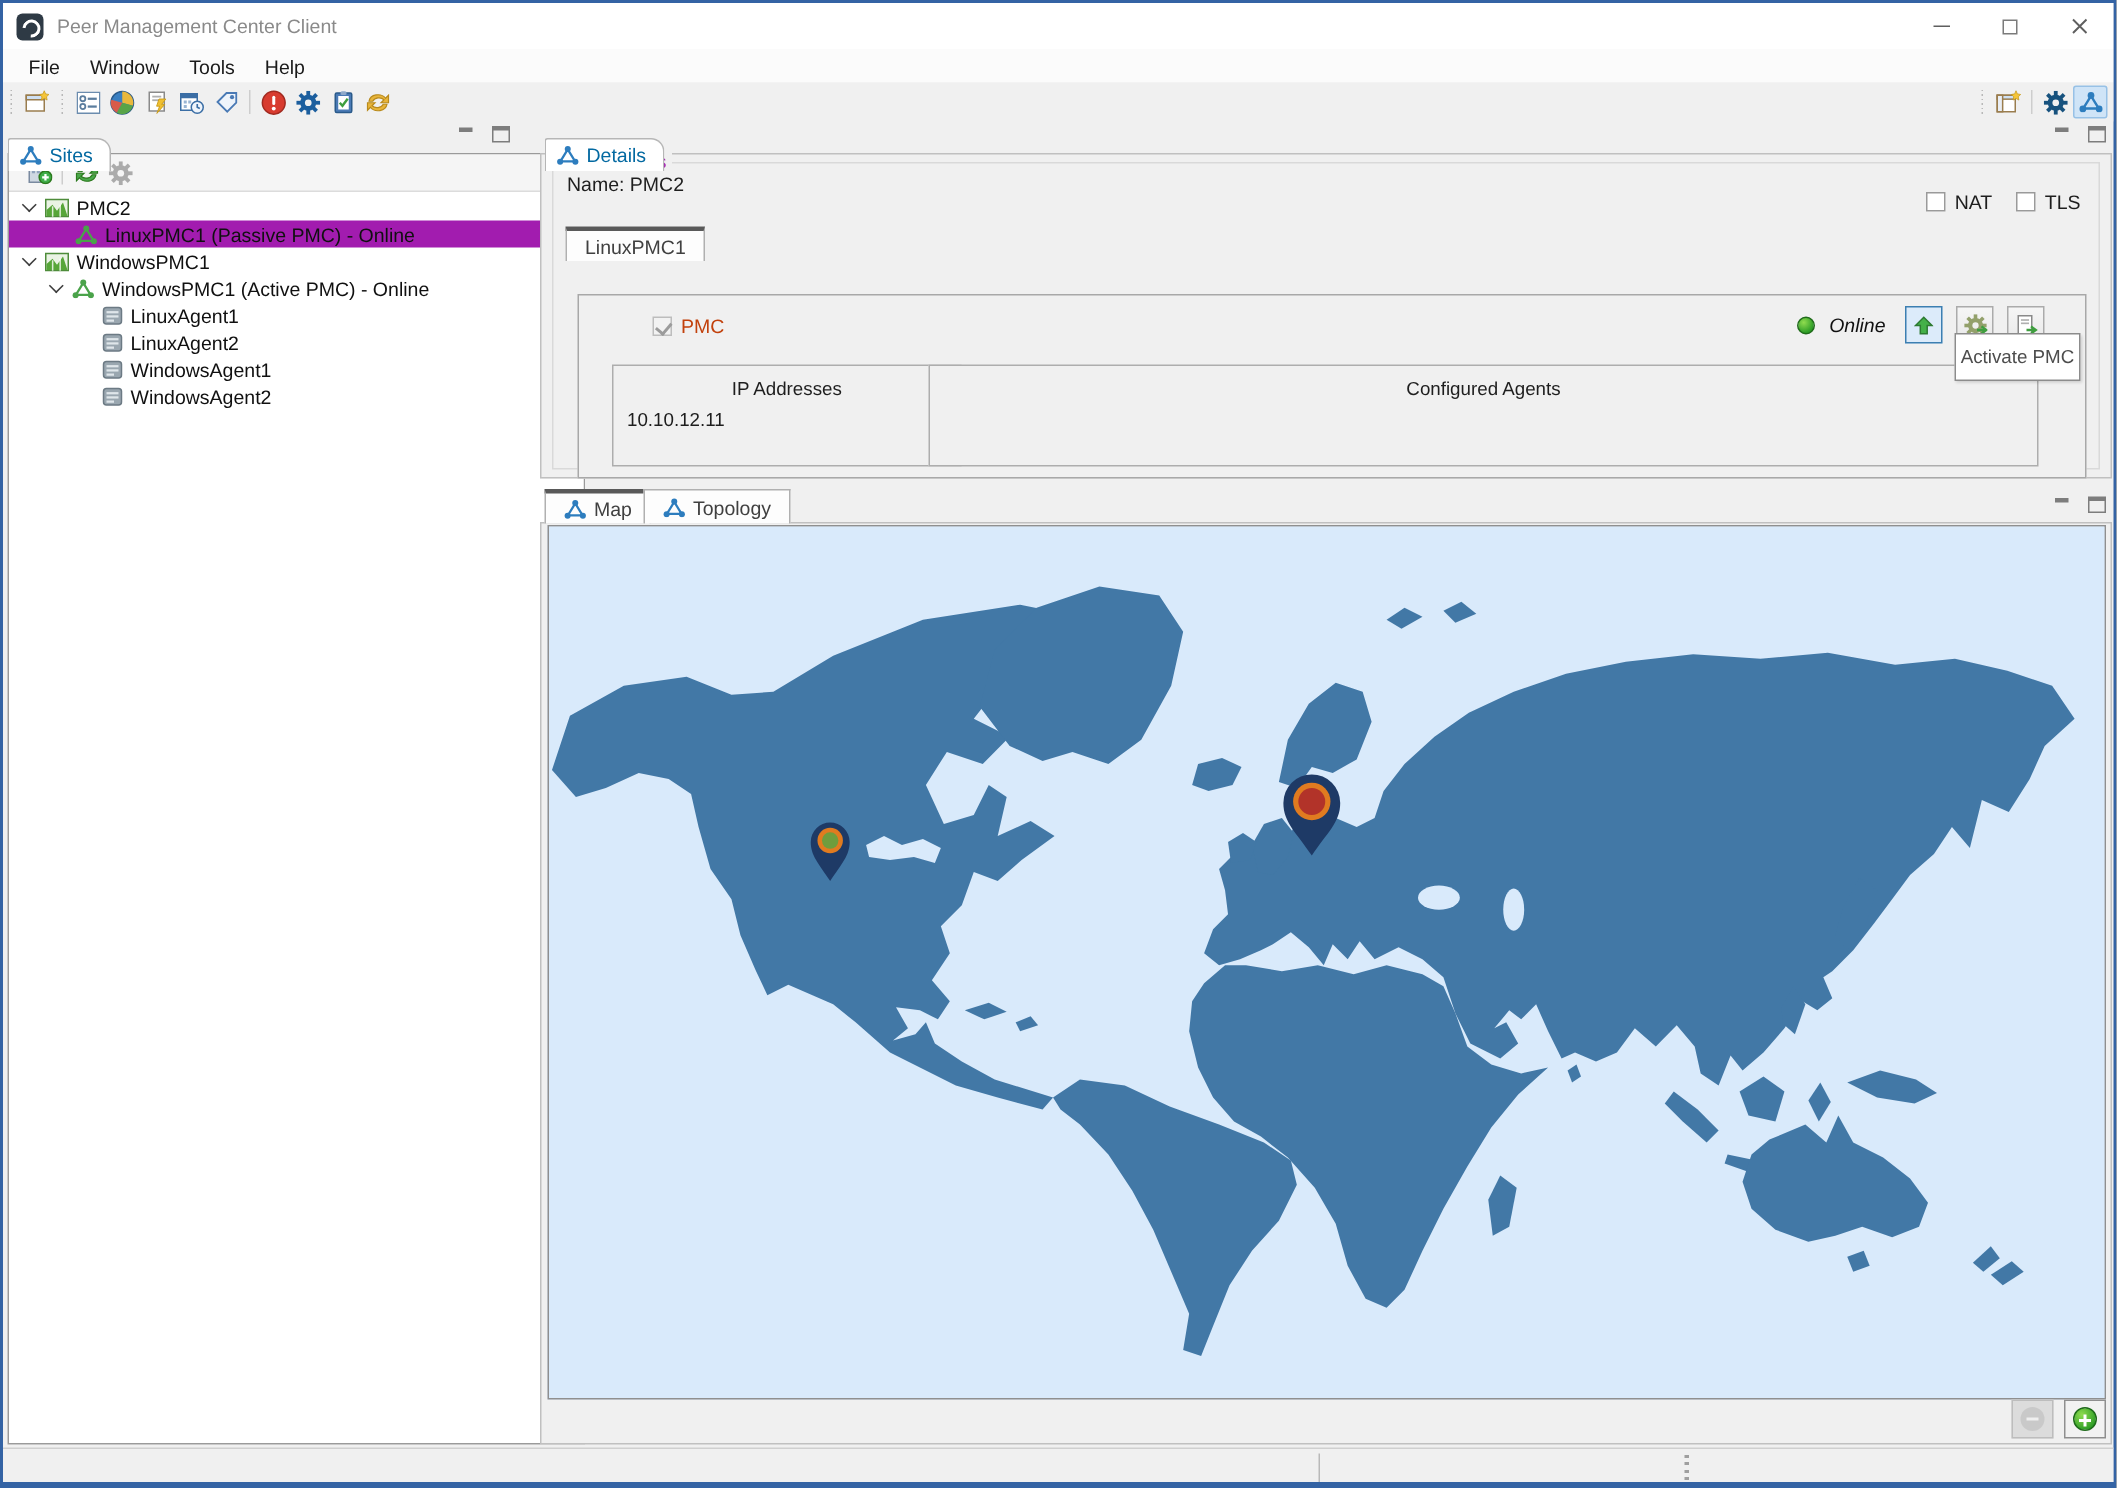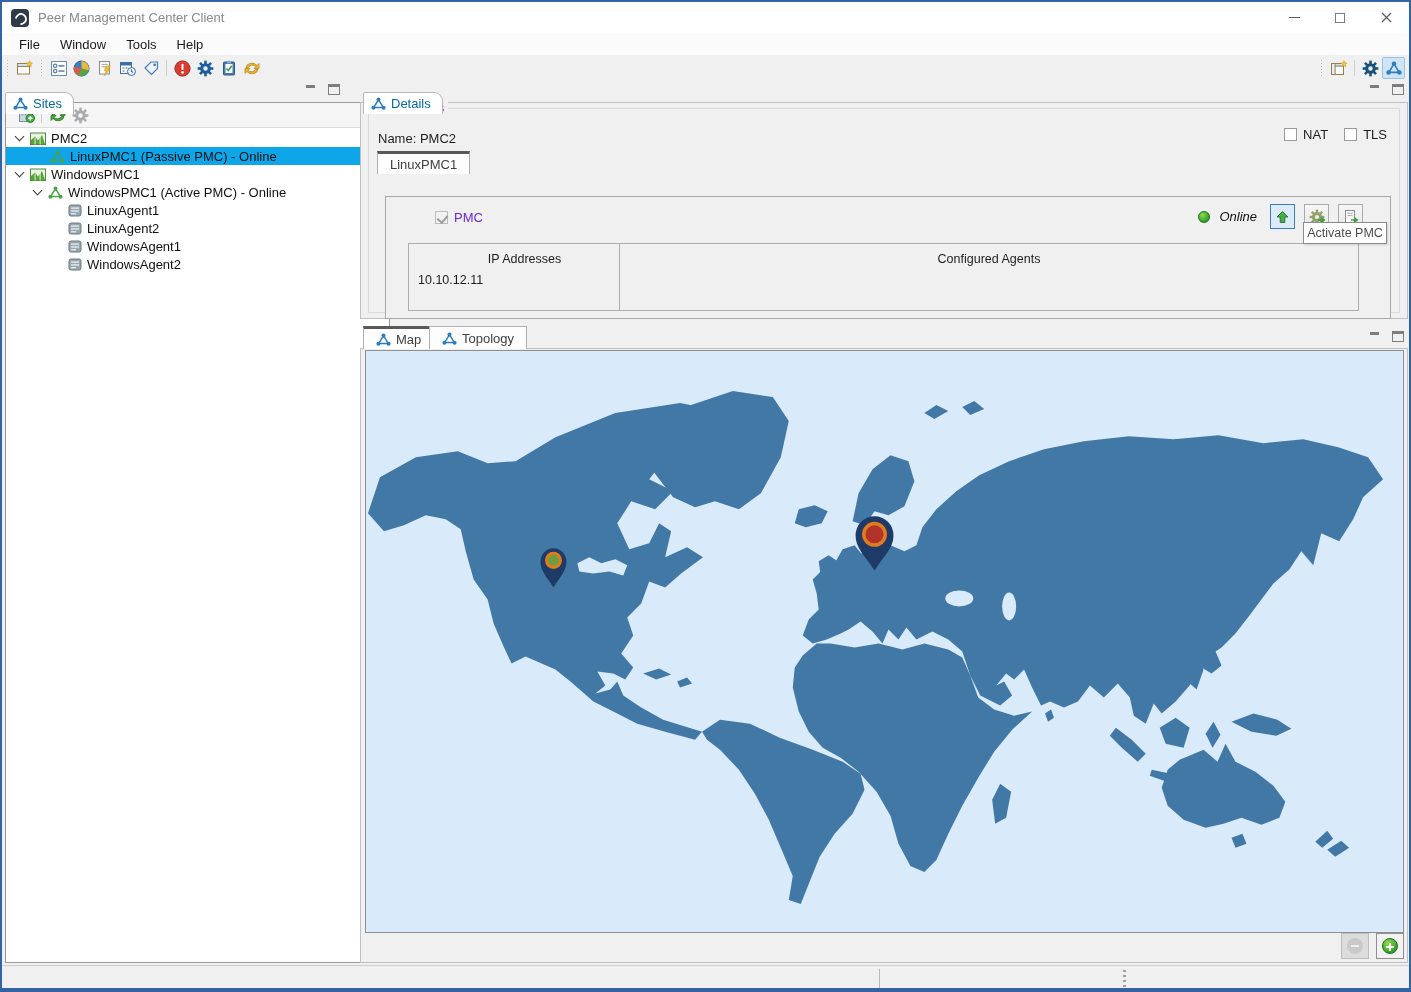--- a/index.html
+++ b/index.html
@@ -35,49 +35,49 @@
   .view-tab { position:absolute; height:22px; background:#ffffff; border:1px solid #b6b6b6; border-bottom:none; border-radius:2px 9px 0 0; display:flex; align-items:center; gap:5px; padding:0 11px 0 7px; font-size:13px; color:#0369a1; z-index:4;margin-top:12px; }
   .panel-minmax { position:absolute; display:flex; gap:10px; z-index:5; }
   .pm-min { width:13px; height:11px; position:relative; }
   .pm-min::after { content:""; position:absolute; left:1px; top:1px; width:9px; height:3px; background:#7d7d7d; }
   .pm-max { width:12px; height:11px; border:1px solid #7d7d7d; border-top-width:3px; }
   
   #sites-body { position:absolute; left:3px; top:100px; width:385px; height:861px; background:#ffffff; border:1px solid #9a9a9a; }
   #sites-toolbar { position:absolute; left:0; top:0; width:100%; height:25px; background:#f5f5f5; border-bottom:1px solid #dcdcdc; display:flex; align-items:center; }
   #sites-tree { position:absolute; left:0; top:26px; width:100%; bottom:0; background:#fff; overflow:hidden; }
   .tree-row { position:relative; height:18px; display:flex; align-items:center; white-space:nowrap; font-size:13px; color:#101010; }
-  .tree-row.selected { background:#0ea5e9;text-align:center; }
+  .tree-row.selected { background:#a21caf;text-align:center; }
   .chev { width:7px; height:7px; border-right:1.6px solid #3c3c3c; border-bottom:1.6px solid #3c3c3c; transform:rotate(45deg); margin-top:-4px; flex:0 0 auto; }
   .tree-icon { margin:0 5px 0 7px; flex:0 0 auto; display:flex; }
   .drop-arrow { position:absolute; right:10px; top:10px; width:0; height:0; border-left:5px solid transparent; border-right:5px solid transparent; border-top:6px solid #8a8a8a; }
   
   #details-body { position:absolute; left:358px; top:100px; width:1048px; height:217px; background:#f0f0f0; border:1px solid #c0c0c0; }
   #site-details-group { position:absolute; left:7px; top:5px; right:7px; bottom:5px; border:1px solid #d9d9d9; }
   #group-label { position:absolute; left:8px; top:-8px; background:#f0f0f0; padding:0 4px; font-size:12.5px; color:#a21caf; }
-  #name-row { position:absolute; left:9px; top:22px; font-size:13px; color:#1e1e1e; }
+  #name-row { position:absolute; left:9px; top:6px; font-size:13px; color:#1e1e1e; }
   .cb-row { display:flex; align-items:center; gap:6px; font-size:13px; }
   #nat-tls { position:absolute; right:12px; top:18px; display:flex; gap:16px; }
   .checkbox { width:13px; height:13px; background:#fff; border:1px solid #9a9a9a; position:relative; }
   .checkbox.checked-disabled { background:#f2f2f2; border-color:#bdbdbd; }
   .checkbox.checked-disabled::after { content:""; position:absolute; left:2.5px; top:0.5px; width:5px; height:8px; border-right:2px solid #9b9b9b; border-bottom:2px solid #9b9b9b; transform:rotate(40deg); }
   .editor-tab { position:absolute; height:23px; background:#fdfdfd; border:1px solid #b0b0b0; border-bottom:none; display:flex; align-items:center; padding:0 12px; font-size:13px; color:#404040; z-index:3; }
   .editor-tab.active { border-top:3px solid #595959; }
   #pmc-content { position:absolute; left:16px; top:87px; right:8px; height:123px; border:1px solid #a8a8a8; background:#f0f0f0; }
-  #pmc-cb { position:absolute; left:9px; top:13px; color:#6d28d9;padding-left:40px; }
+  #pmc-cb { position:absolute; left:9px; top:13px; color:#c2410c;padding-left:40px; }
   #online-cluster { position:absolute; right:27px; top:7px; display:flex; align-items:center; gap:9px;font-style:italic; }
   #online-dot { width:12px; height:12px; border-radius:50%; background:radial-gradient(circle at 35% 30%, #8fdc4f, #2f9e27 70%); border:1px solid #1f6b1a; }
   #online-label { font-size:13px; color:#101010; margin-right:4px; }
   .mini-btn { width:25px; height:25px; border:1px solid #ababab; background:linear-gradient(#f6f6f6,#e8e8e8); display:flex; align-items:center; justify-content:center; position:relative; }
   .mini-btn.hover { background:#dcebfa; border:1px solid #3c7fb1; }
   .info-box { position:absolute; top:46px; border:1px solid #adadad; background:#f0f0f0; }
   .info-box .box-title { text-align:center; font-size:12.5px; color:#1e1e1e; padding-top:8px; }
   .info-box .box-value { font-size:12.5px; color:#1e1e1e; padding:7px 0 0 9px; }
   #ip-box { left:22px; width:233px; height:68px; }
   #agents-box { left:233px; right:31px; height:68px; }
-  #tooltip { position:absolute; left:934px; top:113px; width:84px; height:22px; background:#ffffff; border:1px solid #8c8c8c; display:flex; align-items:center; justify-content:center; font-size:12.5px; color:#4d4d4d; z-index:6; box-shadow:1px 1px 2px rgba(0,0,0,.15); }
+  #tooltip { position:absolute; left:934px; top:113px; width:84px; height:32px; background:#ffffff; border:1px solid #8c8c8c; display:flex; align-items:center; justify-content:center; font-size:12.5px; color:#4d4d4d; z-index:6; box-shadow:1px 1px 2px rgba(0,0,0,.15); }
   
   #map-body { position:absolute; left:358px; top:346px; width:1048px; height:615px; background:#f0f0f0; border:1px solid #c0c0c0; }
   #map-canvas { position:absolute; left:4px; top:1px; right:3px; height:583px; border:1px solid #8f8f8f; background:#d9eafb; }
   #map-canvas svg { display:block; width:100%; height:100%; }
   #map-zoom { position:absolute; right:3px; bottom:3px; display:flex; gap:7px; }
   .zoom-btn { width:28px; height:26px; border:1px solid #8f8f8f; background:#f2f2f2; display:flex; align-items:center; justify-content:center; }
   .zoom-btn.disabled { background:#dcdcdc; border-color:#bdbdbd; }
   .circle-minus { width:16px; height:16px; border-radius:50%; background:#c9c9c9; position:relative; }
   .circle-minus::after { content:""; position:absolute; left:4px; top:7px; width:8px; height:2px; background:#efefef; }
   .circle-plus { width:16px; height:16px; border-radius:50%; background:radial-gradient(circle at 35% 30%, #8fdc4f, #2f9e27 75%); border:1px solid #1f6b1a; position:relative; }

